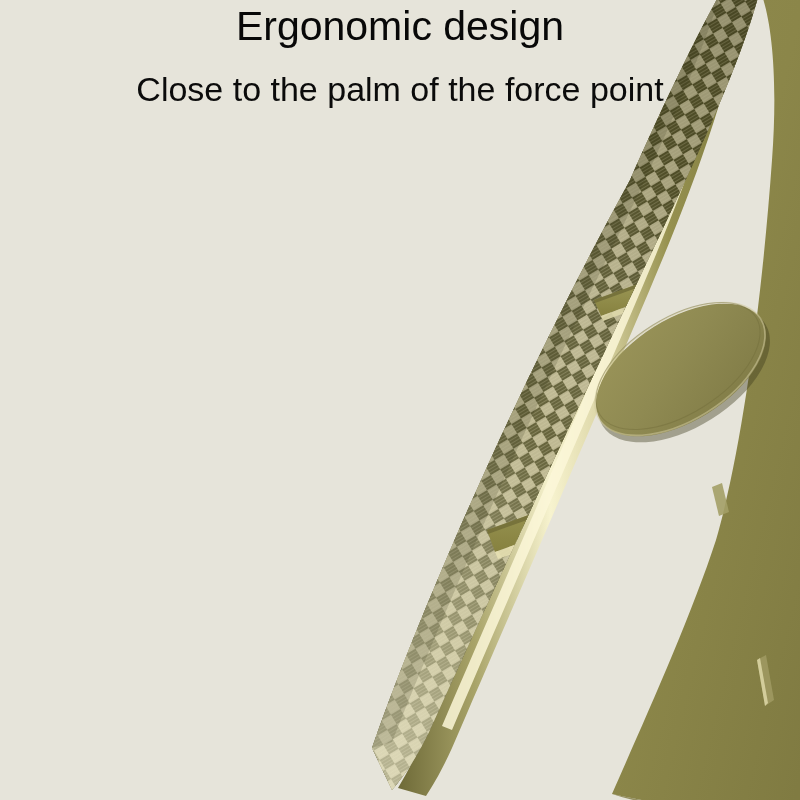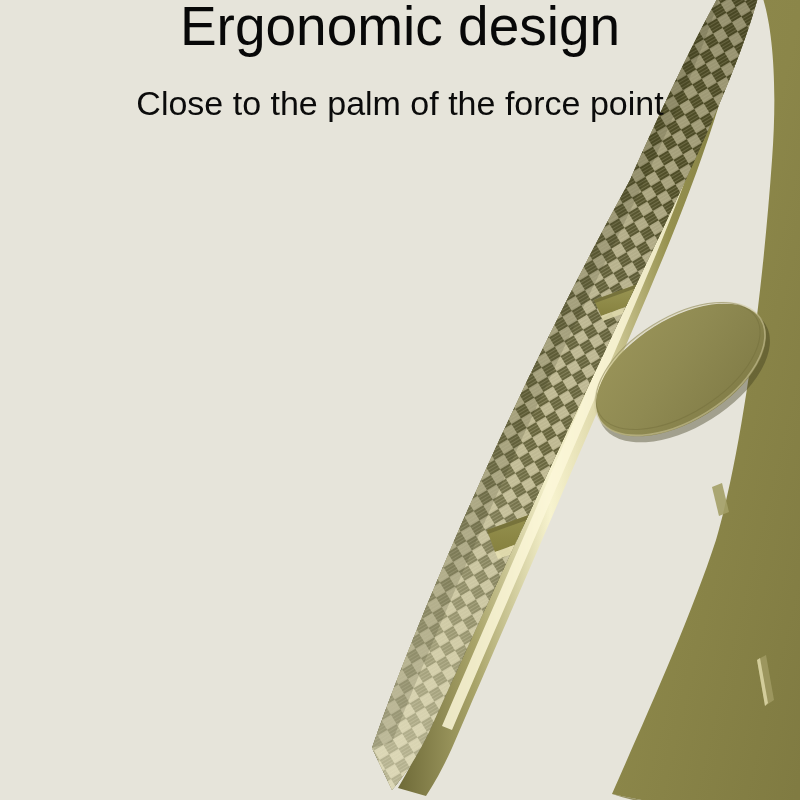--- a/index.html
+++ b/index.html
@@ -23,32 +23,32 @@
     overflow: hidden;
   }
 
   
   .caption-title {
     position: absolute;
     left: 0;
     top: 2px;
     width: 800px;
     text-align: center;
-    font-size: 55px;
+    font-size: 41px;
     font-weight: 400;
     letter-spacing: 0px;
     color: #080808;
     line-height: 48px;
     white-space: nowrap;
     z-index: 40;
   }
   .caption-sub {
     position: absolute;
     left: 0;
-    top: 82px;
+    top: 68px;
     width: 800px;
     text-align: center;
     font-size: 34px;
     font-weight: 400;
     color: #0b0b0b;
     line-height: 42px;
     white-space: nowrap;
     z-index: 40;
   }
 

